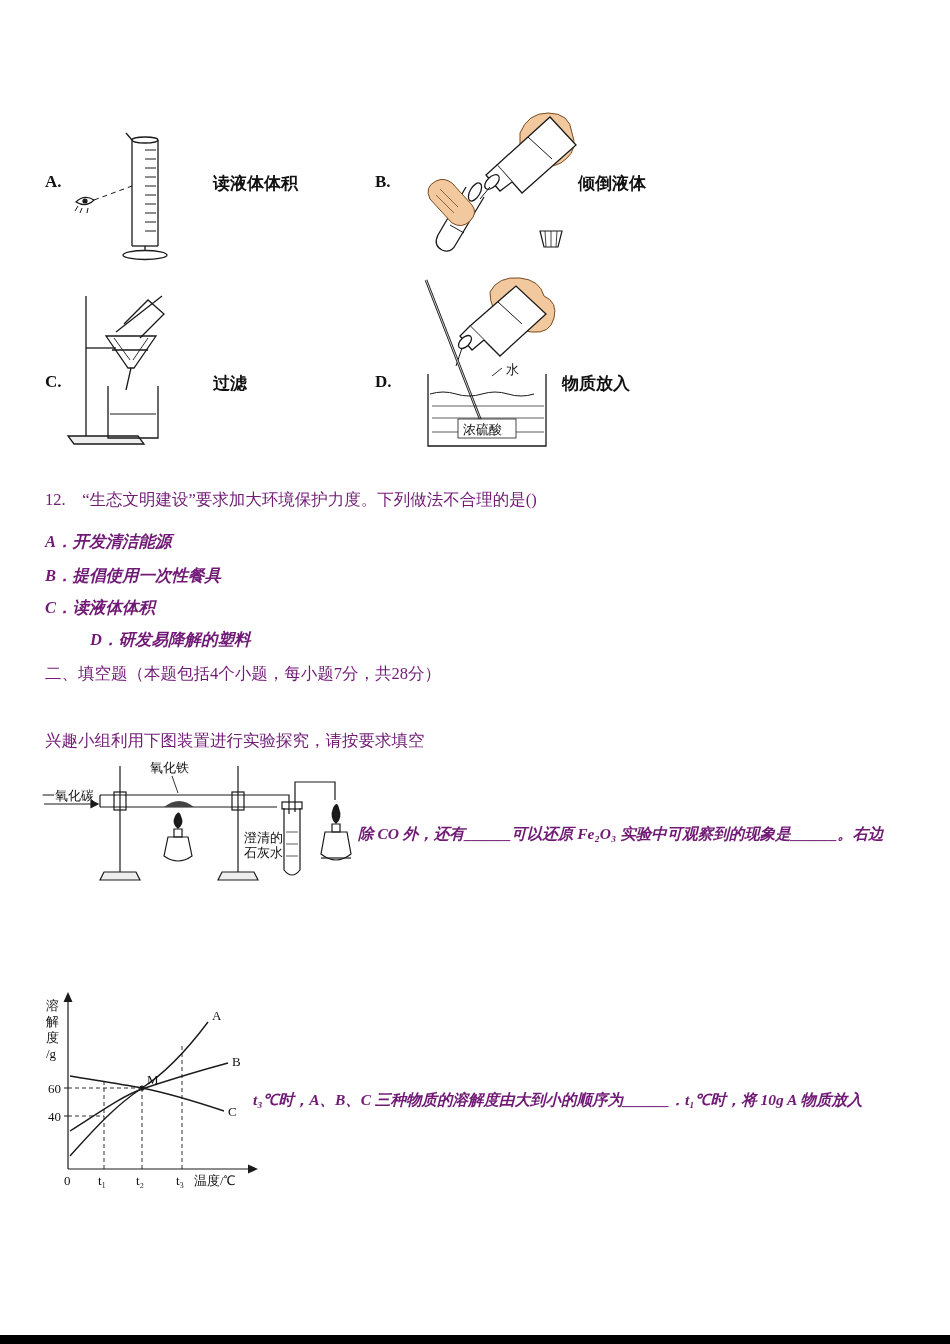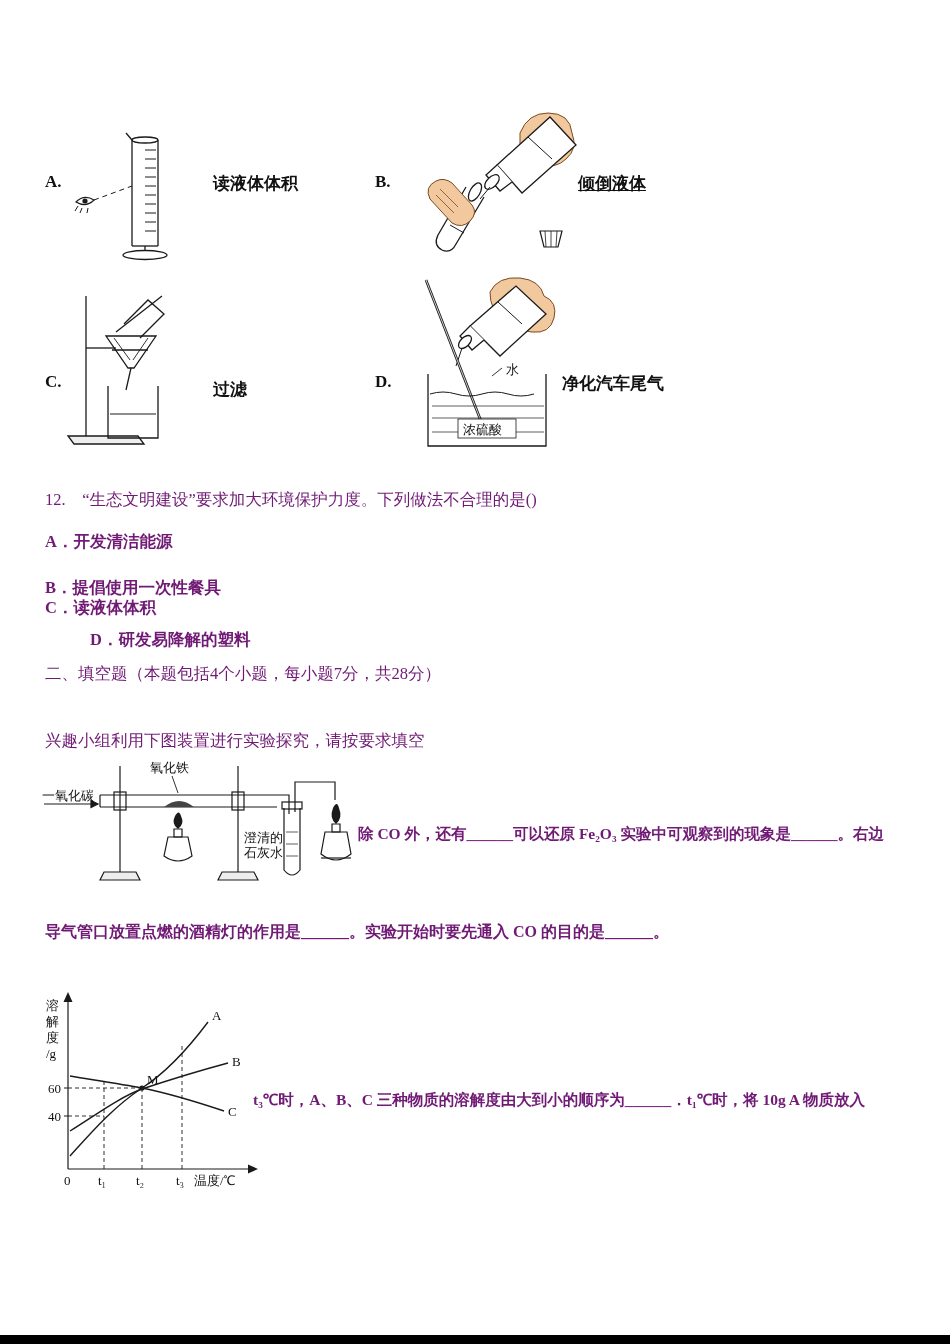--- a/index.html
+++ b/index.html
@@ -2,21 +2,21 @@
 <html><head>
 <meta charset="utf-8">
 <style>
   * { margin:0; padding:0; box-sizing:border-box; }
   html,body { background:#ffffff; }
   .page {
     position:relative; width:950px; height:1344px; background:#ffffff;
     font-family:"Liberation Serif", serif; color:#111; overflow:hidden;
   }
   .t { position:absolute; white-space:nowrap; font-size:16.5px; color:#701a75; }
-  .b { font-weight:bold; }
+  .b { font-weight:bold;font-style:italic; }
   .fig-letter { position:absolute; font-weight:bold; font-size:17px; }
   .caption { position:absolute; font-weight:bold; font-size:17px; }
   .small { font-size:15.5px; }
   svg.abs { position:absolute; overflow:visible; }
   svg text { font-family:"Liberation Serif", serif; fill:#111; font-size:13px; }
   .bottom-bar { position:absolute; left:0; top:1335px; width:950px; height:9px; background:#000; }
 </style>
 </head>
 <body>
 
@@ -58,21 +58,21 @@
       <ellipse cx="75" cy="89" rx="10" ry="5" transform="rotate(-60 75 89)"></ellipse>
       <path d="M50,122 L64,130" stroke-width="1"></path>
     </g>
     <path d="M30,96 Q24,84 36,78 Q44,74 52,80 L72,102 Q78,110 70,118 Q62,126 52,120 Z" fill="#f2c99e" stroke="#7a4a20" stroke-width="1"></path>
     <path d="M40,86 L58,104 M36,92 L54,110" stroke="#7a4a20" stroke-width="0.8" fill="none"></path>
     <g fill="#ffffff" stroke="#1a1a1a" stroke-width="1.2">
       <path d="M140,128 L162,128 L158,144 L144,144 Z"></path>
       <path d="M145,128 L146,144 M151,128 L151,144 M157,128 L156,144" stroke-width="0.8"></path>
     </g>
   </svg>
-  <div class="caption" style="left:578px; top:172px;text-decoration:underline;">倾倒液体</div>
+  <div class="caption" style="left:578px; top:172px;">倾倒液体</div>
 
   <div class="fig-letter" style="left:45px; top:372px;">C.</div>
   <svg class="abs" style="left:64px; top:286px;" width="120" height="168" viewBox="0 0 120 168">
     <g fill="none" stroke="#1a1a1a" stroke-width="1.3">
       <path d="M4,150 L74,150 L80,158 L10,158 Z" fill="#eeeeee"></path>
       <path d="M22,10 L22,150"></path>
       <path d="M22,62 L52,62"></path>
       <path d="M48,64 L84,64"></path>
       <g>
         <path d="M60,38 L84,14 L100,28 L76,52"></path>
@@ -82,21 +82,21 @@
         <path d="M42,50 L92,50 L70,82 L64,82 Z"></path>
         <path d="M50,52 L66,74 M84,52 L69,74" stroke-width="0.9"></path>
         <path d="M67,82 L62,104"></path>
       </g>
       <g>
         <path d="M44,100 L44,152 L94,152 L94,100"></path>
         <path d="M46,128 L92,128" stroke-width="1"></path>
       </g>
     </g>
   </svg>
-  <div class="caption" style="left:213px; top:372px;margin-top:6px;">过滤</div>
+  <div class="caption" style="left:213px; top:372px;">过滤</div>
 
   <div class="fig-letter" style="left:375px; top:372px;">D.</div>
   <svg class="abs" style="left:398px; top:274px;" width="190" height="182" viewBox="0 0 190 182">
     <path d="M92,18 Q100,2 122,4 Q142,6 146,22 Q160,28 156,44 Q152,60 134,58 Q112,56 104,44 Q92,36 92,18 Z" fill="#f2c99e" stroke="#7a4a20" stroke-width="1"></path>
     <g fill="#ffffff" stroke="#1a1a1a" stroke-width="1.3">
       <path d="M72,52 L118,12 L148,40 L102,82 Z"></path>
       <path d="M72,52 L62,62 L74,76 L86,66"></path>
       <ellipse cx="67" cy="68" rx="8" ry="4.5" transform="rotate(-45 67 68)"></ellipse>
     </g>
     <path d="M100,28 L124,50" stroke="#1a1a1a" stroke-width="1" fill="none"></path>
@@ -106,25 +106,25 @@
     <g fill="none" stroke="#1a1a1a" stroke-width="1.3">
       <path d="M30,100 L30,172 L148,172 L148,100"></path>
       <path d="M32,120 Q45,116 58,120 T84,120 T110,120 T136,120" stroke-width="1"></path>
       <path d="M34,132 L146,132 M34,144 L146,144 M34,158 L146,158" stroke-width="0.7"></path>
     </g>
     <path d="M104,94 L94,102" stroke="#1a1a1a" stroke-width="0.9" fill="none"></path>
     <text x="108" y="100" font-size="15">水</text>
     <rect x="60" y="145" width="58" height="19" fill="#ffffff" stroke="#1a1a1a" stroke-width="0.8"></rect>
     <text x="65" y="160" font-size="14">浓硫酸</text>
   </svg>
-  <div class="caption" style="left:562px; top:372px;">净化汽车尾气</div>
+  <div class="caption" style="left:562px; top:372px;">物质放入</div>
 
   <div class="t" style="left:45px; top:489px;">12.　“生态文明建设”要求加大环境保护力度。下列做法不合理的是()</div>
   <div class="t b" style="left:45px; top:531px;">A．开发清洁能源</div>
-  <div class="t b" style="left:45px; top:565px;margin-top:12px;">B．提倡使用一次性餐具</div>
+  <div class="t b" style="left:45px; top:565px;">B．提倡使用一次性餐具</div>
   <div class="t b" style="left:45px; top:597px;">C．读液体体积</div>
   <div class="t b" style="left:45px; top:629px;margin-left:45px;">D．研发易降解的塑料</div>
 
   <div class="t" style="left:45px; top:663px;">二、填空题（本题包括4个小题，每小题7分，共28分）</div>
 
   <div class="t" style="left:45px; top:730px;">兴趣小组利用下图装置进行实验探究，请按要求填空</div>
 
   <svg class="abs" style="left:42px; top:752px;" width="320" height="145" viewBox="0 0 320 145">
     <g fill="none" stroke="#1a1a1a" stroke-width="1.2">
       <path d="M2,52 L56,52"></path>
@@ -157,21 +157,20 @@
         <path d="M279,106 L309,106"></path>
       </g>
     </g>
     <text x="0" y="48">一氧化碳</text>
     <text x="108" y="20">氧化铁</text>
     <text x="202" y="90" font-size="12.5">澄清的</text>
     <text x="202" y="105" font-size="12.5">石灰水</text>
   </svg>
 
   <div class="t b small" style="left:358px; top:824px;">除 CO 外，还有______可以还原 Fe₂O₃ 实验中可观察到的现象是______。右边</div>
-  <div class="t b" style="left:45px; top:922px; font-size:16px;">导气管口放置点燃的酒精灯的作用是______。实验开始时要先通入 CO 的目的是______。</div>
 
 
   <svg class="abs" style="left:42px; top:984px;" width="225" height="215" viewBox="0 0 225 215">
     <g fill="none" stroke="#1a1a1a" stroke-width="1.2">
       <path d="M26,185 L26,14"></path>
       <path d="M26,185 L210,185"></path>
       <path d="M22,104 L26,104 M22,132 L26,132"></path>
     </g>
     <path d="M26,8 l-4.5,10 l9,0 z" fill="#1a1a1a"></path>
     <path d="M216,185 l-10,-4.5 l0,9 z" fill="#1a1a1a"></path>

